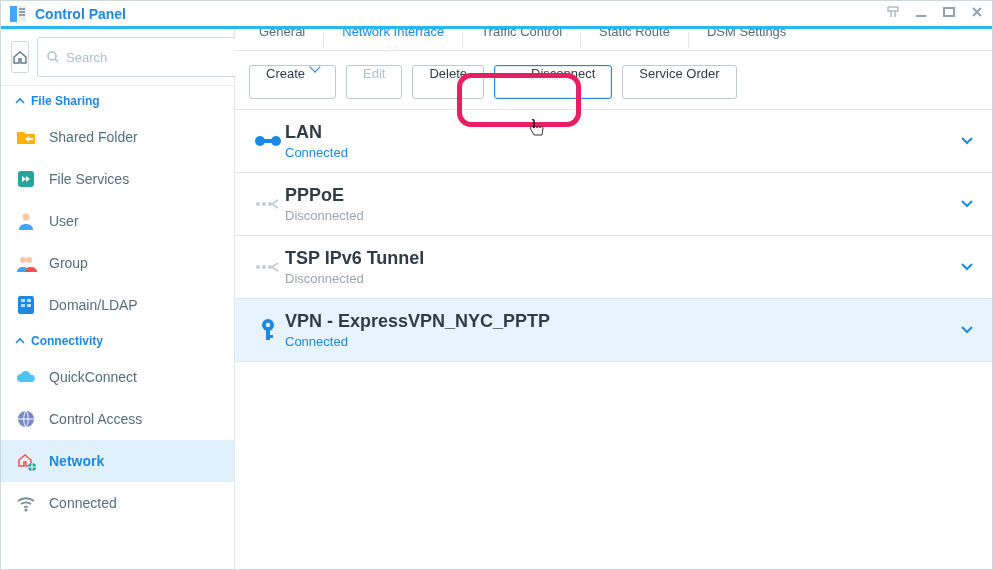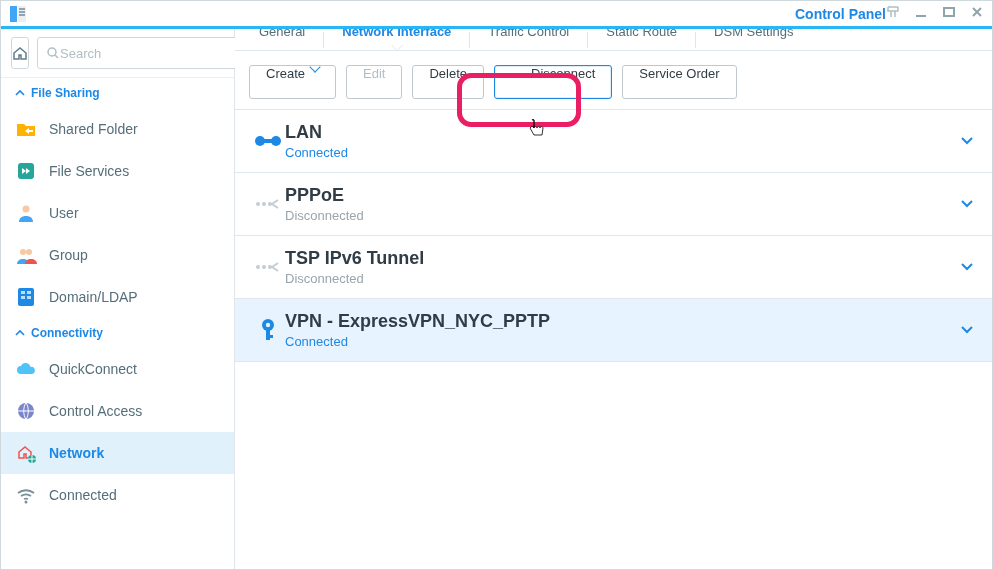--- a/index.html
+++ b/index.html
@@ -3,49 +3,49 @@
 <meta charset="utf-8">
 <style>
   * { box-sizing: border-box; margin: 0; padding: 0; font-family: "Segoe UI", Arial, sans-serif; }
   body { width: 993px; height: 570px; overflow: hidden; background: #fff; }
 
   .window { width: 993px; height: 570px; border: 1px solid #cfd8dc; display: flex; flex-direction: column; }
 
   
   .titlebar { height: 28px; background: #fff; border-bottom: 3px solid #29b6f6; display: flex; align-items: center; padding: 0 8px; }
   .titlebar .logo { width: 18px; height: 18px; margin-right: 8px; }
-  .titlebar .title { flex: 1; text-align: right; color: #1e88e5; font-weight: 600; font-size: 14px; }
+  .titlebar .title { flex: 1; text-align: left; color: #1e88e5; font-weight: 600; font-size: 14px; }
   .titlebar .win-controls { display: flex; gap: 14px; color: #90a4ae; font-size: 14px; }
   .titlebar .win-controls span { cursor: pointer; }
 
   
   .body { flex: 1; display: flex; overflow: hidden; }
 
   
   .sidebar { width: 234px; border-right: 1px solid #e1e6ea; display: flex; flex-direction: column; background: #fff; }
   .sidebar-top { display: flex; align-items: center; gap: 8px; padding: 8px 10px; border-bottom: 1px solid #eceff1; }
   .home-btn { width: 32px; height: 32px; border: 1px solid #d0d7dc; border-radius: 3px; display: flex; align-items: center; justify-content: center; color: #607d8b; cursor: pointer; background: #fff; }
-  .search { flex: 1; height: 32px; border: 1px solid #d0d7dc; border-radius: 3px; display: flex; align-items: center; padding: 0 8px; background: #fff; }
+  .search { flex: 1; height: 40px; border: 1px solid #d0d7dc; border-radius: 3px; display: flex; align-items: center; gap: 6px; padding: 0 8px; background: #fff; }
   .search input { flex: 1; border: none; outline: none; font-size: 13px; color: #546e7a; background: transparent; }
   .search input::placeholder { color: #b0bec5; }
 
   .section-heading { display: flex; align-items: center; gap: 6px; padding: 8px 14px; color: #1e88e5; font-size: 12px; font-weight: 700; cursor: pointer; }
   .section-heading svg { width: 10px; height: 10px; }
 
   .nav-list { list-style: none; }
   .nav-item { display: flex; align-items: center; gap: 12px; padding: 10px 14px; cursor: pointer; color: #546e7a; font-size: 14px; text-align: right; }
   .nav-item.active { background: #e1f1fb; color: #1e88e5; font-weight: 600; }
   .nav-item .nav-icon { width: 22px; height: 22px; display: inline-flex; align-items: center; justify-content: center; }
 
   
   .main { flex: 1; display: flex; flex-direction: column; background: #fff; }
 
   .tabs { height: 22px; display: flex; align-items: flex-end; border-bottom: 1px solid #e1e6ea; padding: 0 8px; gap: 2px; }
   .tab { padding: 9px 16px; font-size: 13px; color: #546e7a; cursor: pointer; border-bottom: 2px solid transparent; }
-  .tab.active { color: #1e88e5; font-weight: 700; position: relative; }
+  .tab.active { color: #1e88e5; font-weight: 400; position: relative; }
   .tab.active::after { content: ""; position: absolute; left: 50%; bottom: -8px; transform: translateX(-50%); border: 6px solid transparent; border-top-color: #fff; filter: drop-shadow(0 1px 0 #e1e6ea); }
   .tab-sep { width: 1px; height: 16px; background: #e1e6ea; align-self: center; }
 
   .toolbar { padding: 14px 14px 10px; display: flex; gap: 10px; }
   .btn { height: 34px; padding: 0 16px; border: 1px solid #c0c8ce; border-radius: 3px; background: #fff; color: #303c46; font-size: 13px; cursor: pointer; display: inline-flex; gap: 6px; }
   .btn .caret { width: 8px; height: 8px; border-right: 1.5px solid #1e88e5; border-bottom: 1.5px solid #1e88e5; transform: rotate(45deg); margin-top: -3px; }
   .btn:disabled, .btn.disabled { color: #b0bec5; cursor: default; }
   .btn.hover { border-color: #1e88e5; box-shadow: 0 0 0 1px rgba(30,136,229,.15) inset; padding-left: 36px; }
 
   

